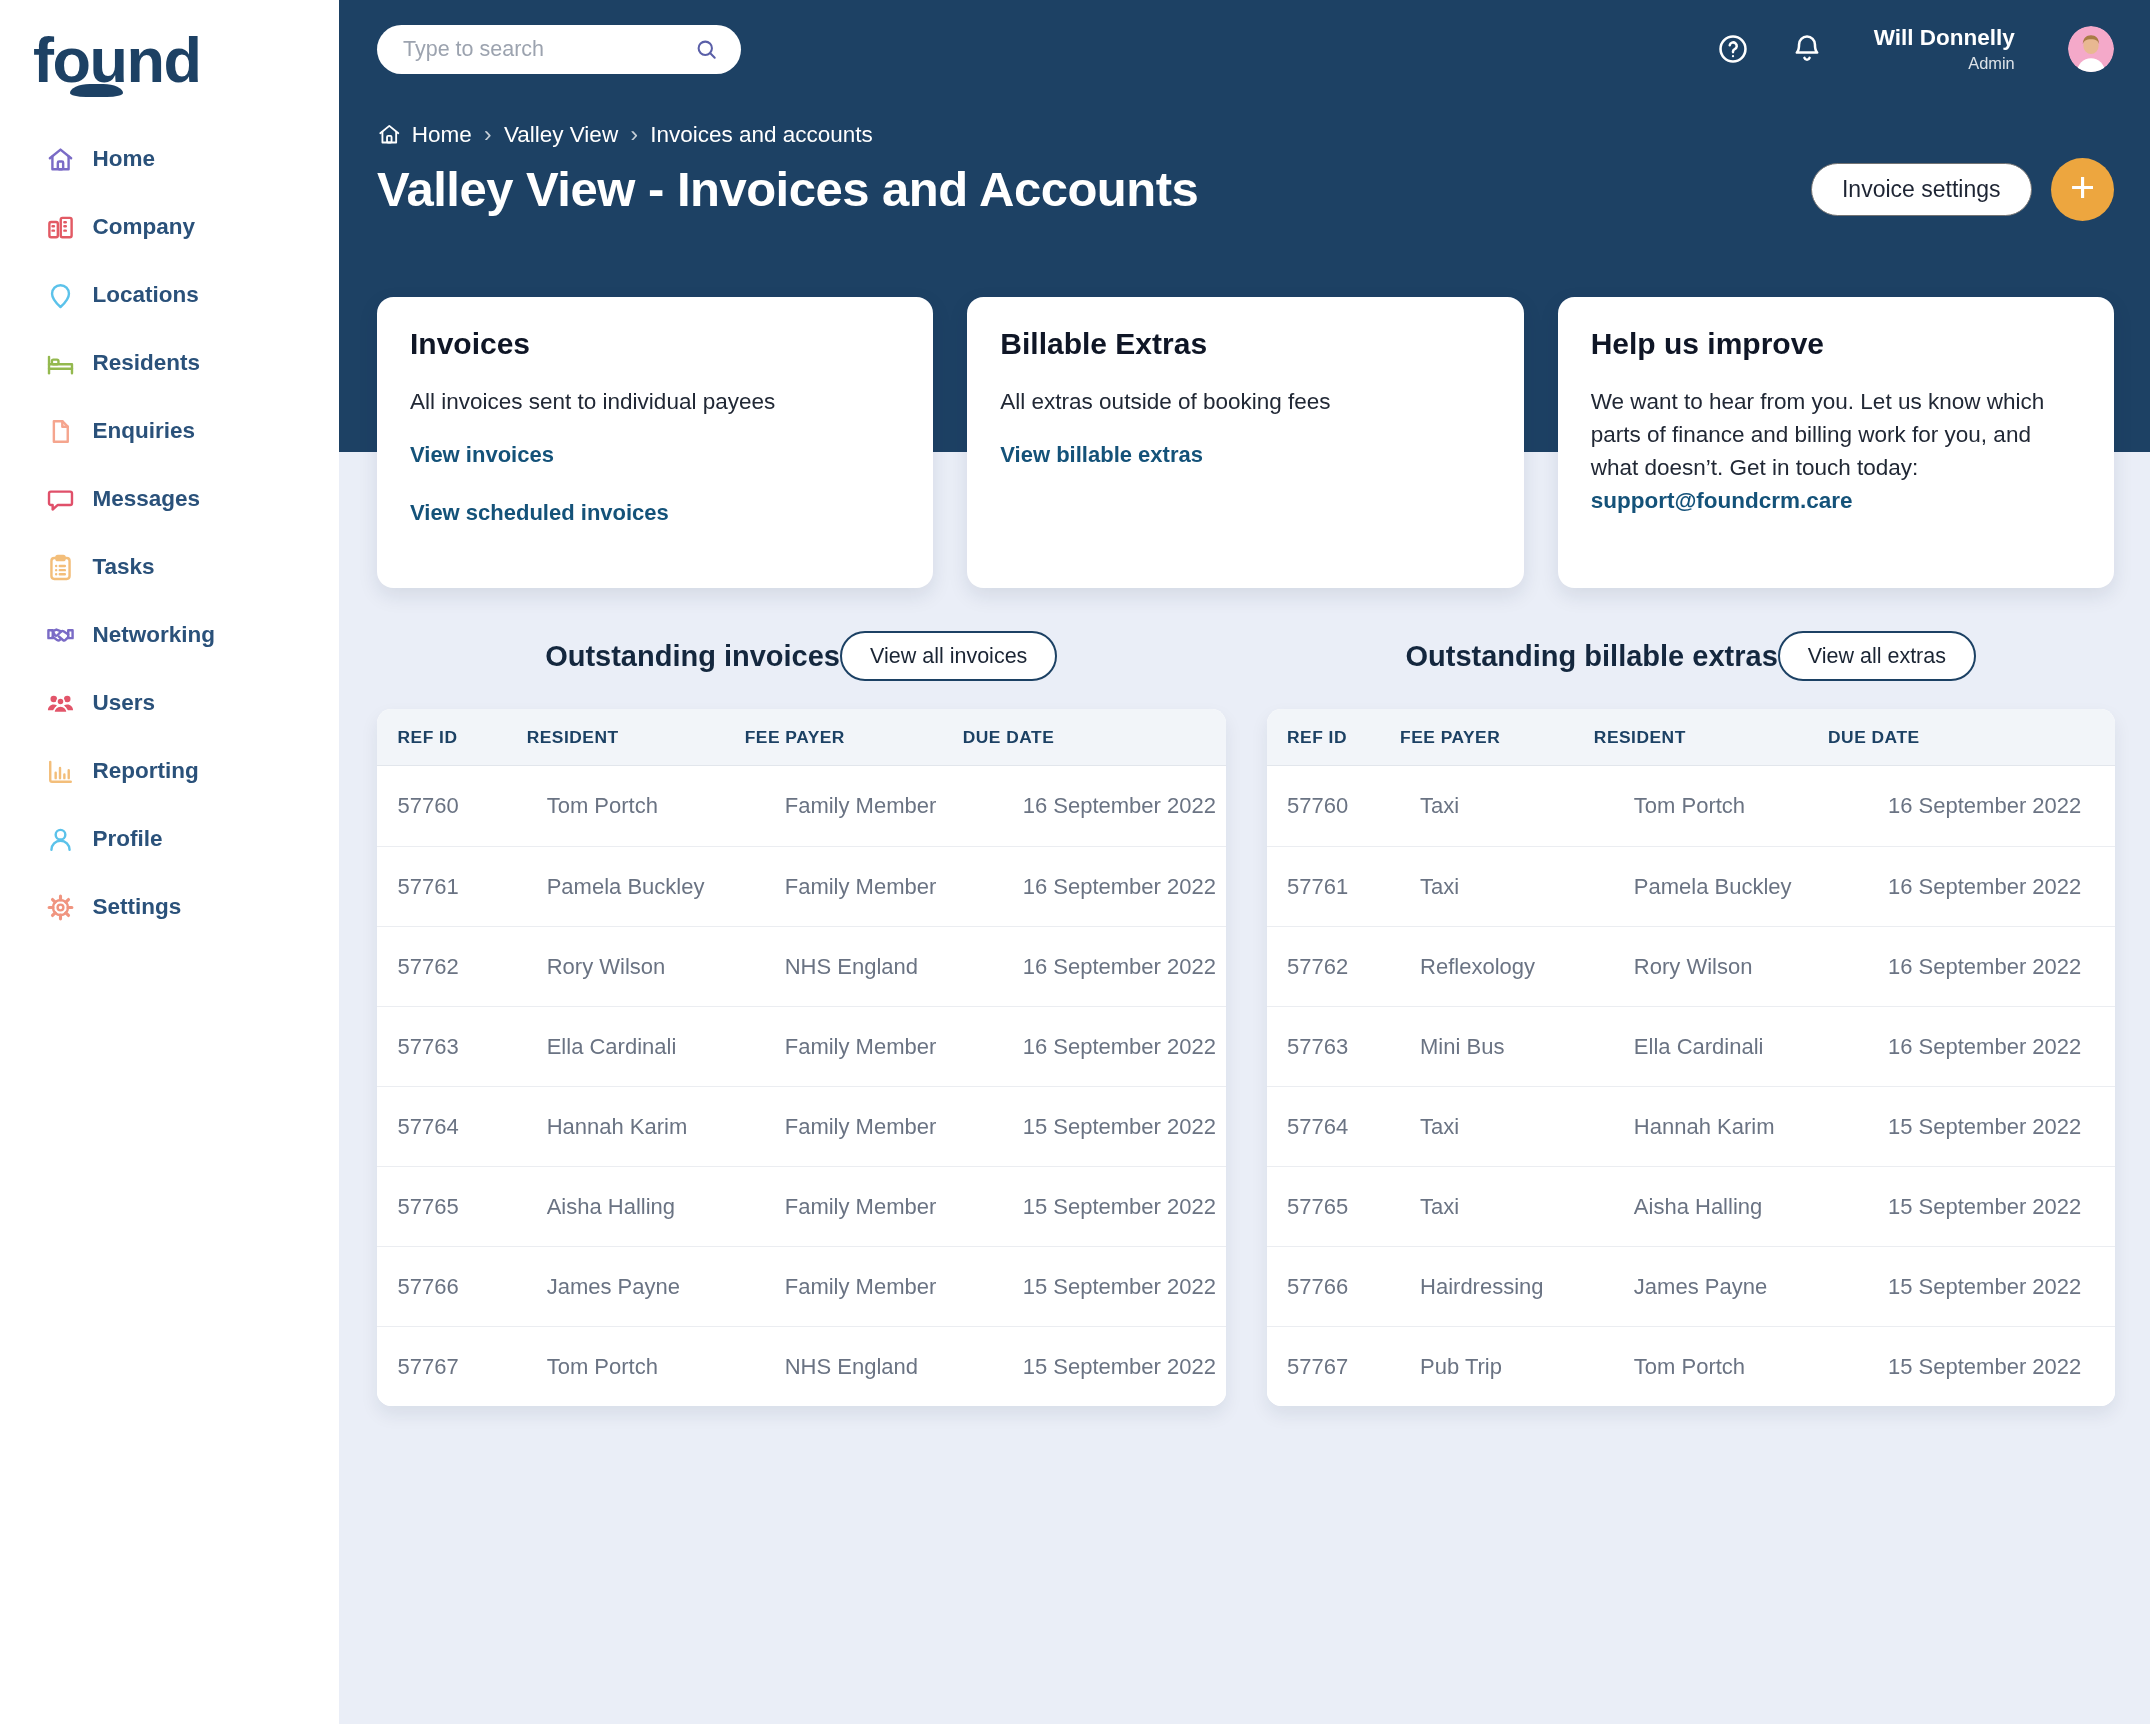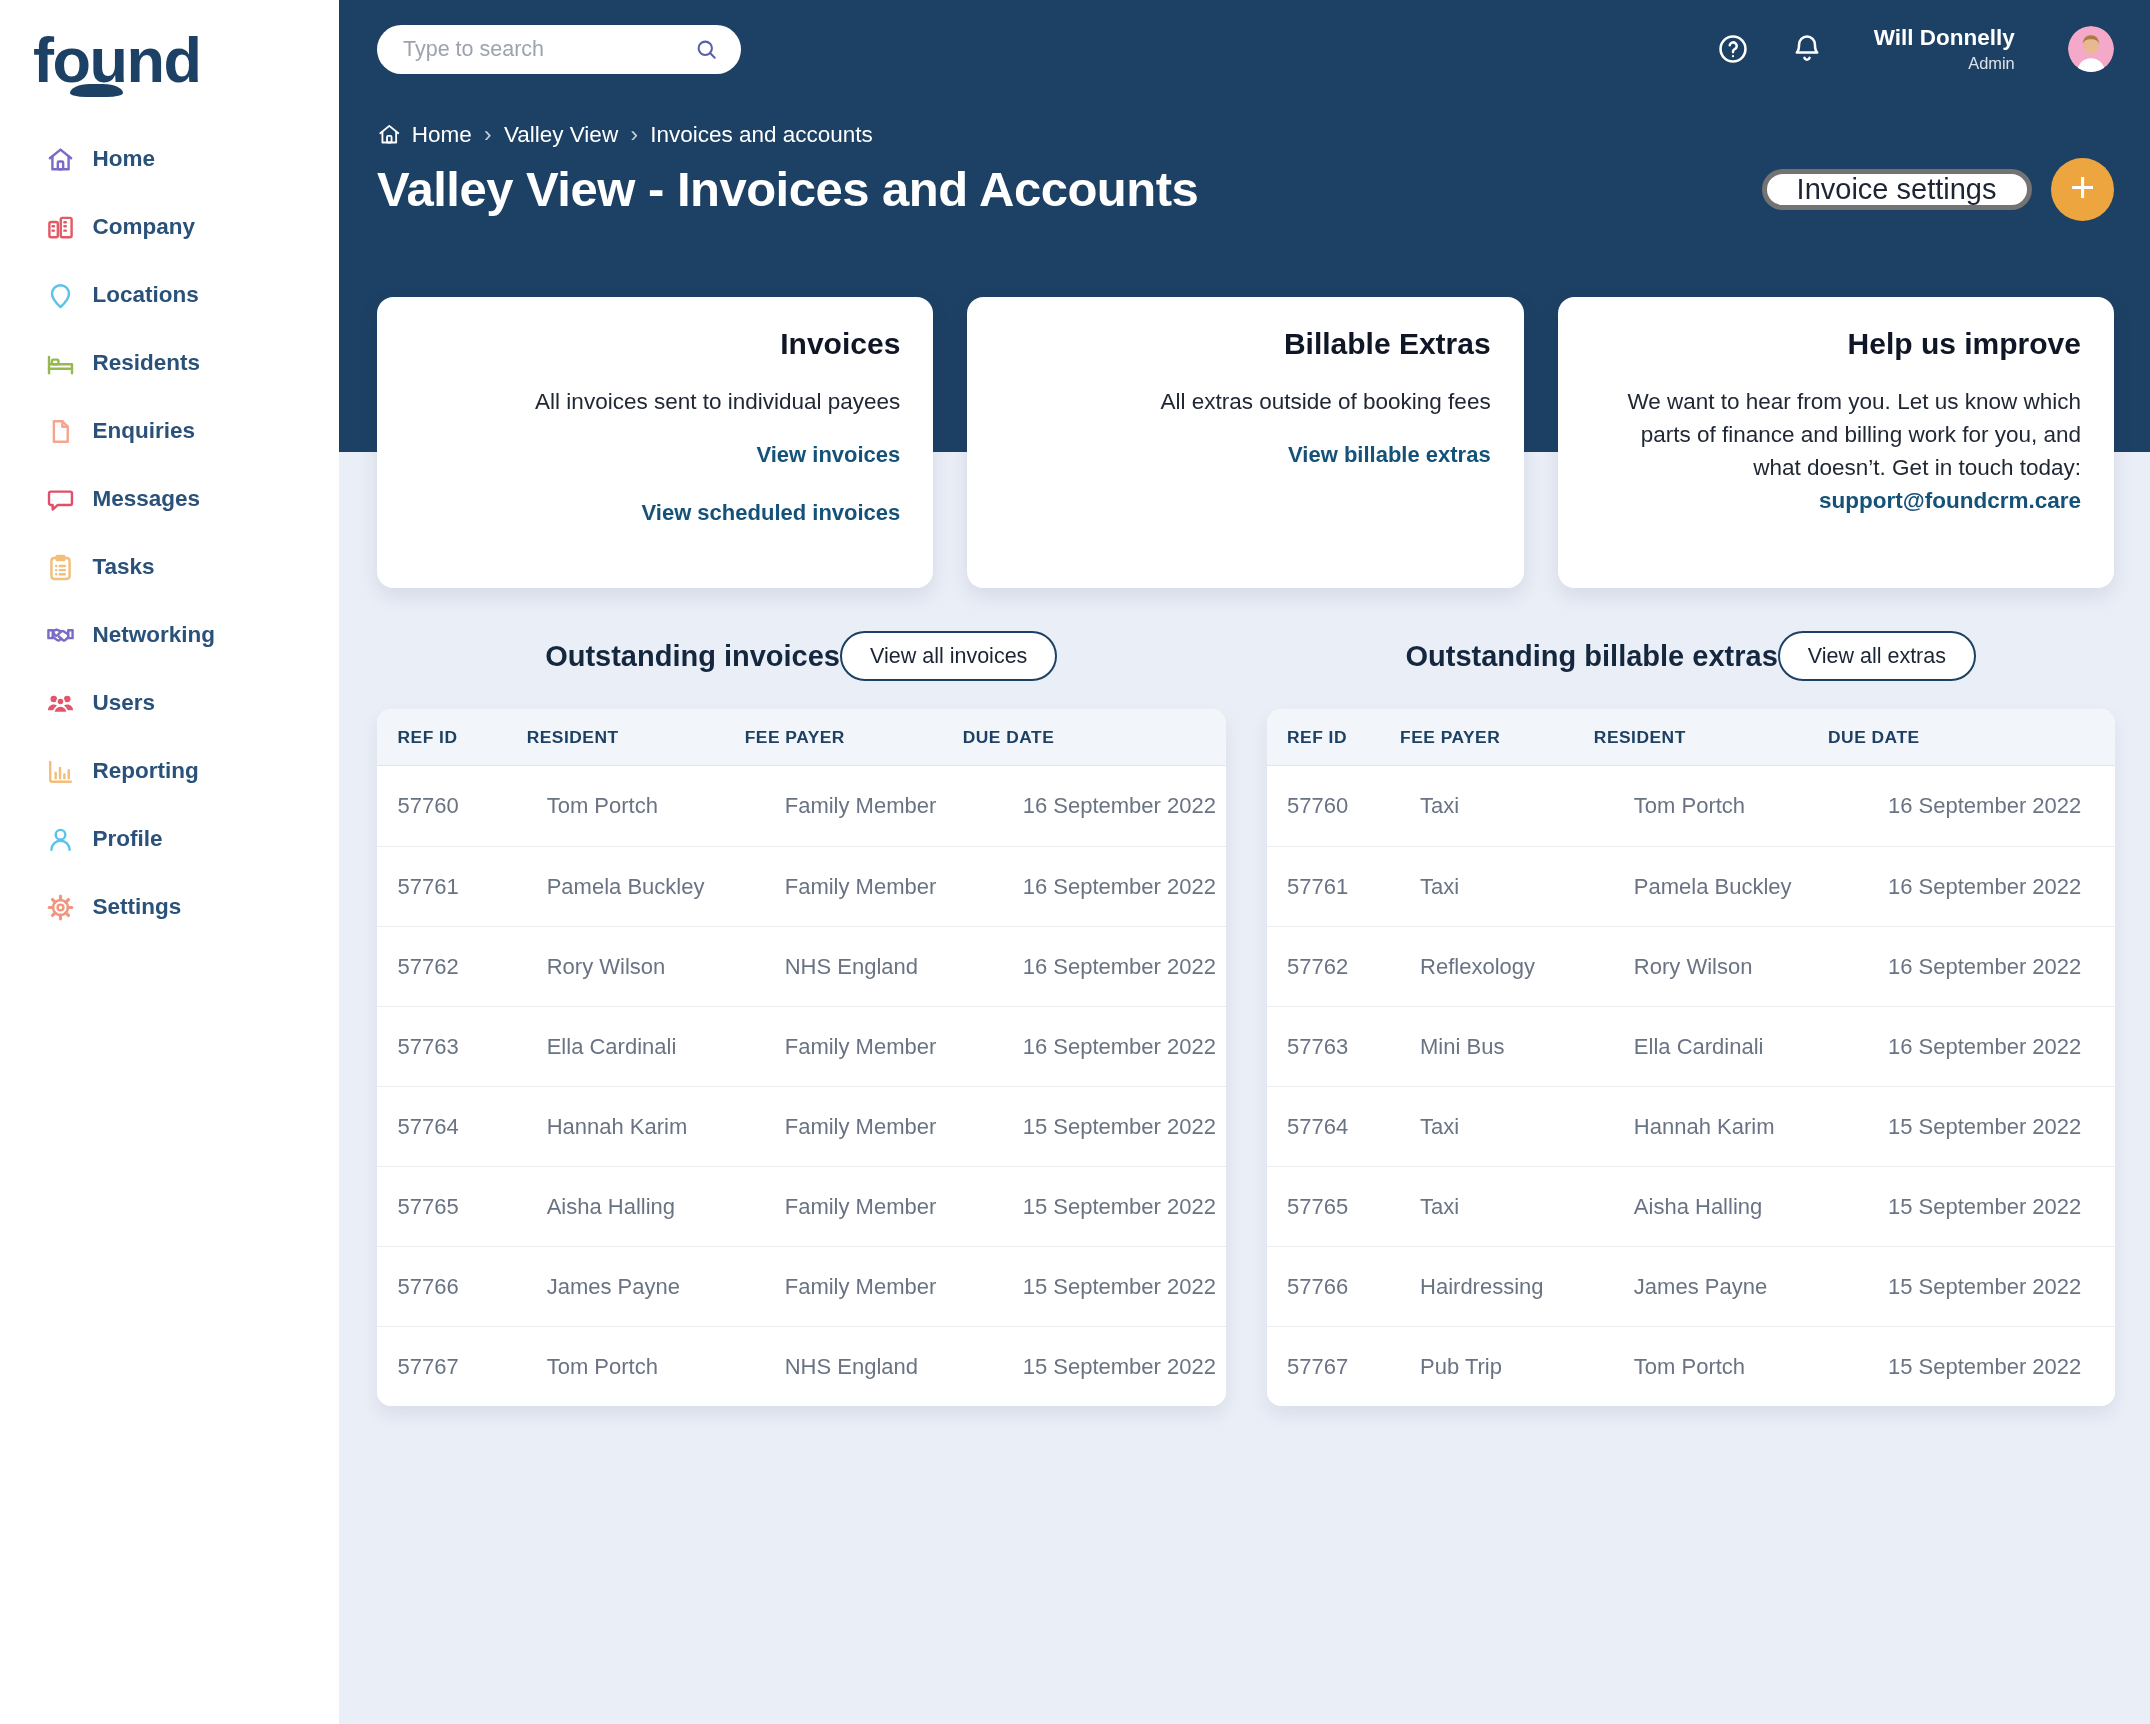--- a/index.html
+++ b/index.html
@@ -49,34 +49,34 @@
   
   .breadcrumb { display:flex; align-items:center; gap:12.3px; margin-top:48px; color:#fff; }
   .crumb { font-size:22.5px; color:#fff; display:flex; align-items:center; gap:10.2px; cursor:pointer; }
   .crumb.current { cursor:default; }
   .sep { font-size:22.5px; color:rgba(255,255,255,.75); }
   
   .title-row { display:flex; align-items:center; justify-content:space-between; margin-top:10px;gap:41px; }
   h1.page-title { font-size:49px; font-weight:bold; color:#fff; letter-spacing:-0.5px; }
   .actions { display:flex; align-items:center; gap:19.5px; }
   .btn-settings {
-    height:41px; padding:0 30px; border-radius:27px; background:#fff;
-    border:5px solid #737373; font-size:29px; color:#1D2433; font-family:inherit;
+    height:53px; padding:0 30px; border-radius:27px; background:#fff;
+    border:1px solid #737373; font-size:23px; color:#1D2433; font-family:inherit;
     cursor:pointer; display:flex; align-items:center;
   }
   .btn-add {
     width:63px; height:63px; border-radius:50%; background:#EDA63F; border:none;
     color:#fff; font-size:43px; font-weight:300; line-height:1; cursor:pointer;
     display:flex; align-items:center; justify-content:center; padding-bottom:4.1px;
   }
   
   .cards-row {
     position:relative; z-index:2;
     margin:-155px 37px 14px 38px;
-    display:grid; grid-template-columns:repeat(3,1fr); gap:34px;text-align:right;
+    display:grid; grid-template-columns:repeat(3,1fr); gap:34px;
   }
   .card {
     background:#fff; border-radius:16.4px; padding:30px 33px; min-height:272px;
     box-shadow:0 7.2px 20.5px rgba(16,42,67,.10);
   }
   .card h2 { font-size:30px; font-weight:bold; color:#0F1626; margin-bottom:23.6px; }
   .card p { font-size:22.5px; color:#212835; line-height:1.47; }
   .card-links { margin-top:24.6px; }
   .card-link { display:block; font-size:22px; font-weight:bold; color:#145279;
     text-decoration:none; margin-bottom:32px; cursor:pointer; }

